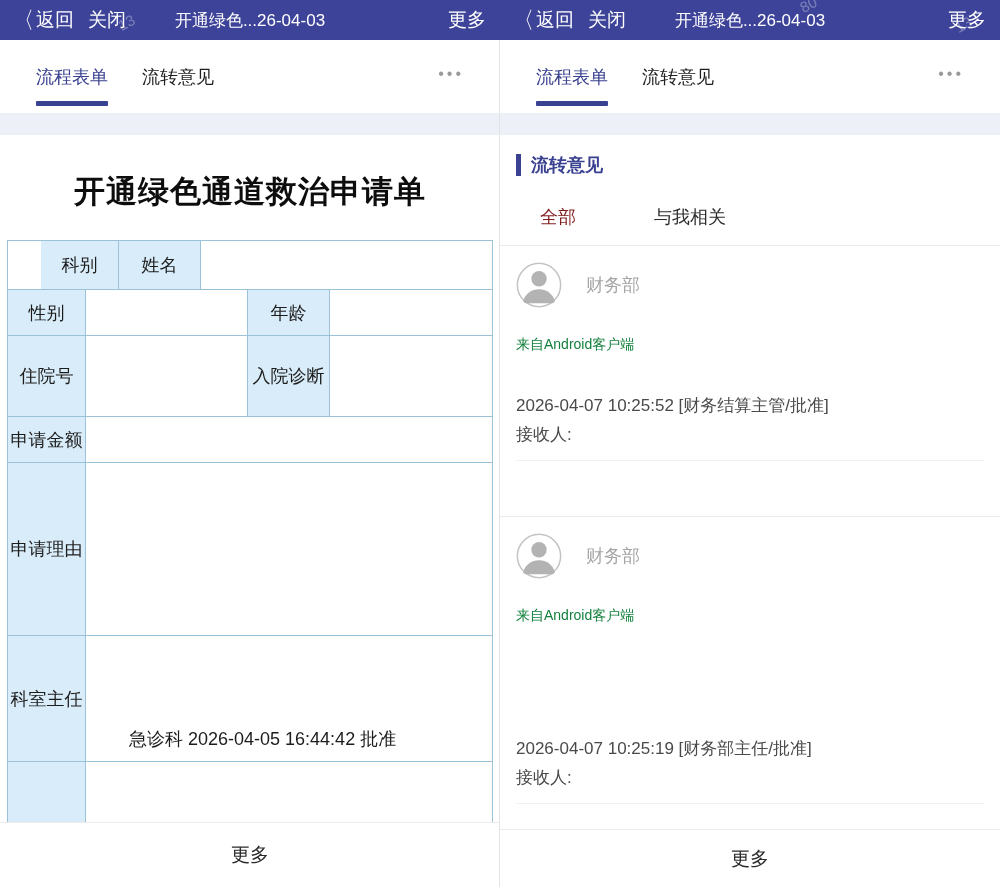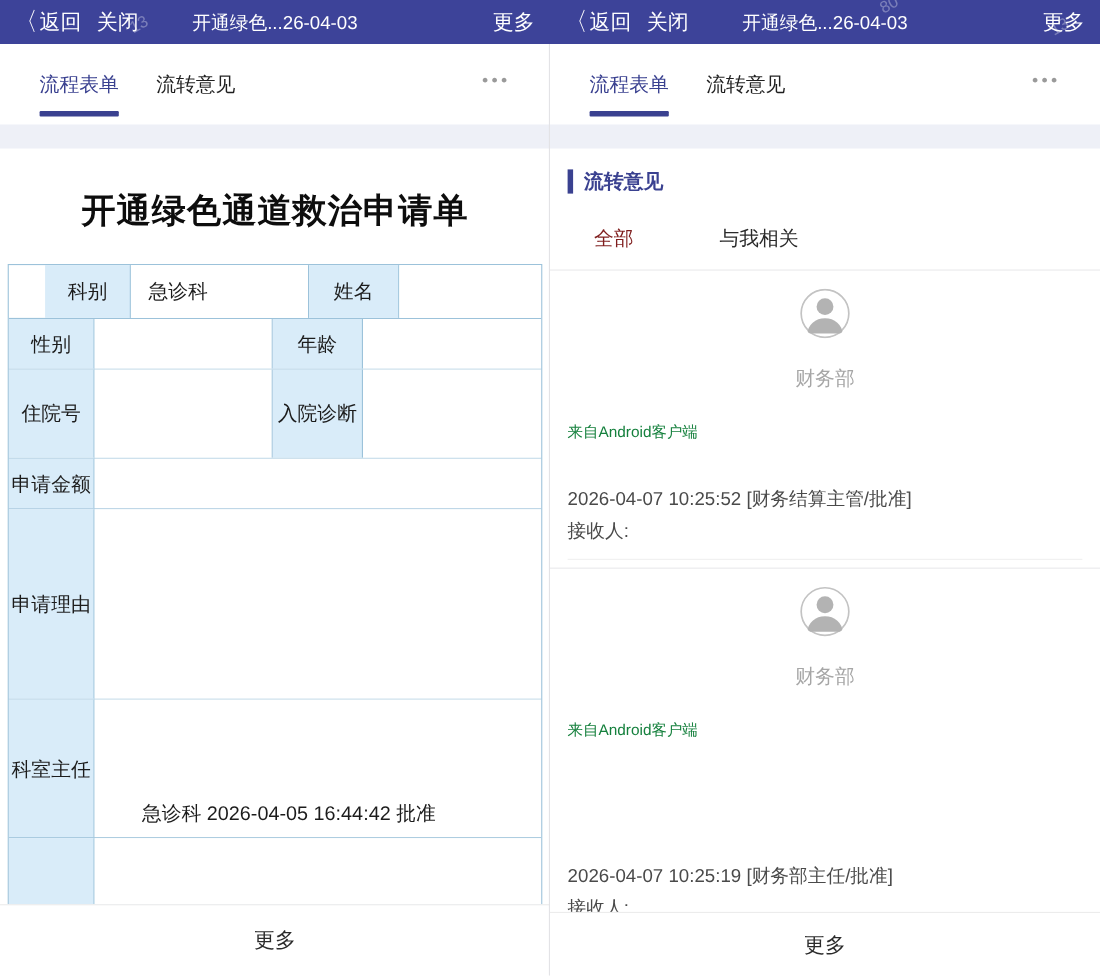--- a/index.html
+++ b/index.html
@@ -51,21 +51,21 @@
 
   
   .section-head{display:flex;align-items:center;margin:18px 0 0 16px;}
   .section-bar{width:5px;height:22px;background:#3a4190;margin-right:10px;}
   .section-title{color:#3a4190;font-size:18px;font-weight:bold;}
   .filters{display:flex;margin:28px 0 0 40px;padding-bottom:16px;}
   .filter{font-size:18px;margin-right:78px;cursor:pointer;color:#2a2a2a;}
   .filter.active{color:#7f1d1d;}
   .sep-full{height:1px;background:#e9e9eb;}
   .comment{position:relative;padding:16px 16px 0 16px;}
-  .c-head{display:flex;align-items:center;gap:24px;flex-direction:column;}
+  .c-head{display:flex;align-items:center;gap:24px;}
   .avatar{width:46px;height:46px;border-radius:50%;overflow:hidden;flex:0 0 46px;}
   .c-author{color:#a6a6a6;font-size:18px;}
   .c-source{margin-top:28px;font-size:14px;color:#15803d;}
   .c-time{font-size:17px;color:#4a4a4a;}
   .c-receiver{margin-top:6px;font-size:17px;color:#4a4a4a;}
   .sep-inset{height:1px;background:#f0f0f0;margin:14px 0 0 0;}
 </style>
 </head>
 <body>
 
@@ -91,21 +91,20 @@
       <div class="tab-dots">•••</div>
     </div>
     <div class="band"></div>
 
     <div class="form-title">开通绿色通道救治申请单</div>
 
     <div class="ftable">
 
       <div class="frow" style="height:48px;padding-left:33px;">
         <div class="fcell flabel">科别</div>
-        <div class="fcell fvalue w2">急诊科</div>
         <div class="fcell flabel2">姓名</div>
         <div class="fcell fvalue"></div>
       </div>
 
       <div class="frow" style="height:45px;">
         <div class="fcell flabel">性别</div>
         <div class="fcell fvalue w2"></div>
         <div class="fcell flabel2">年龄</div>
         <div class="fcell fvalue"></div>
       </div>

